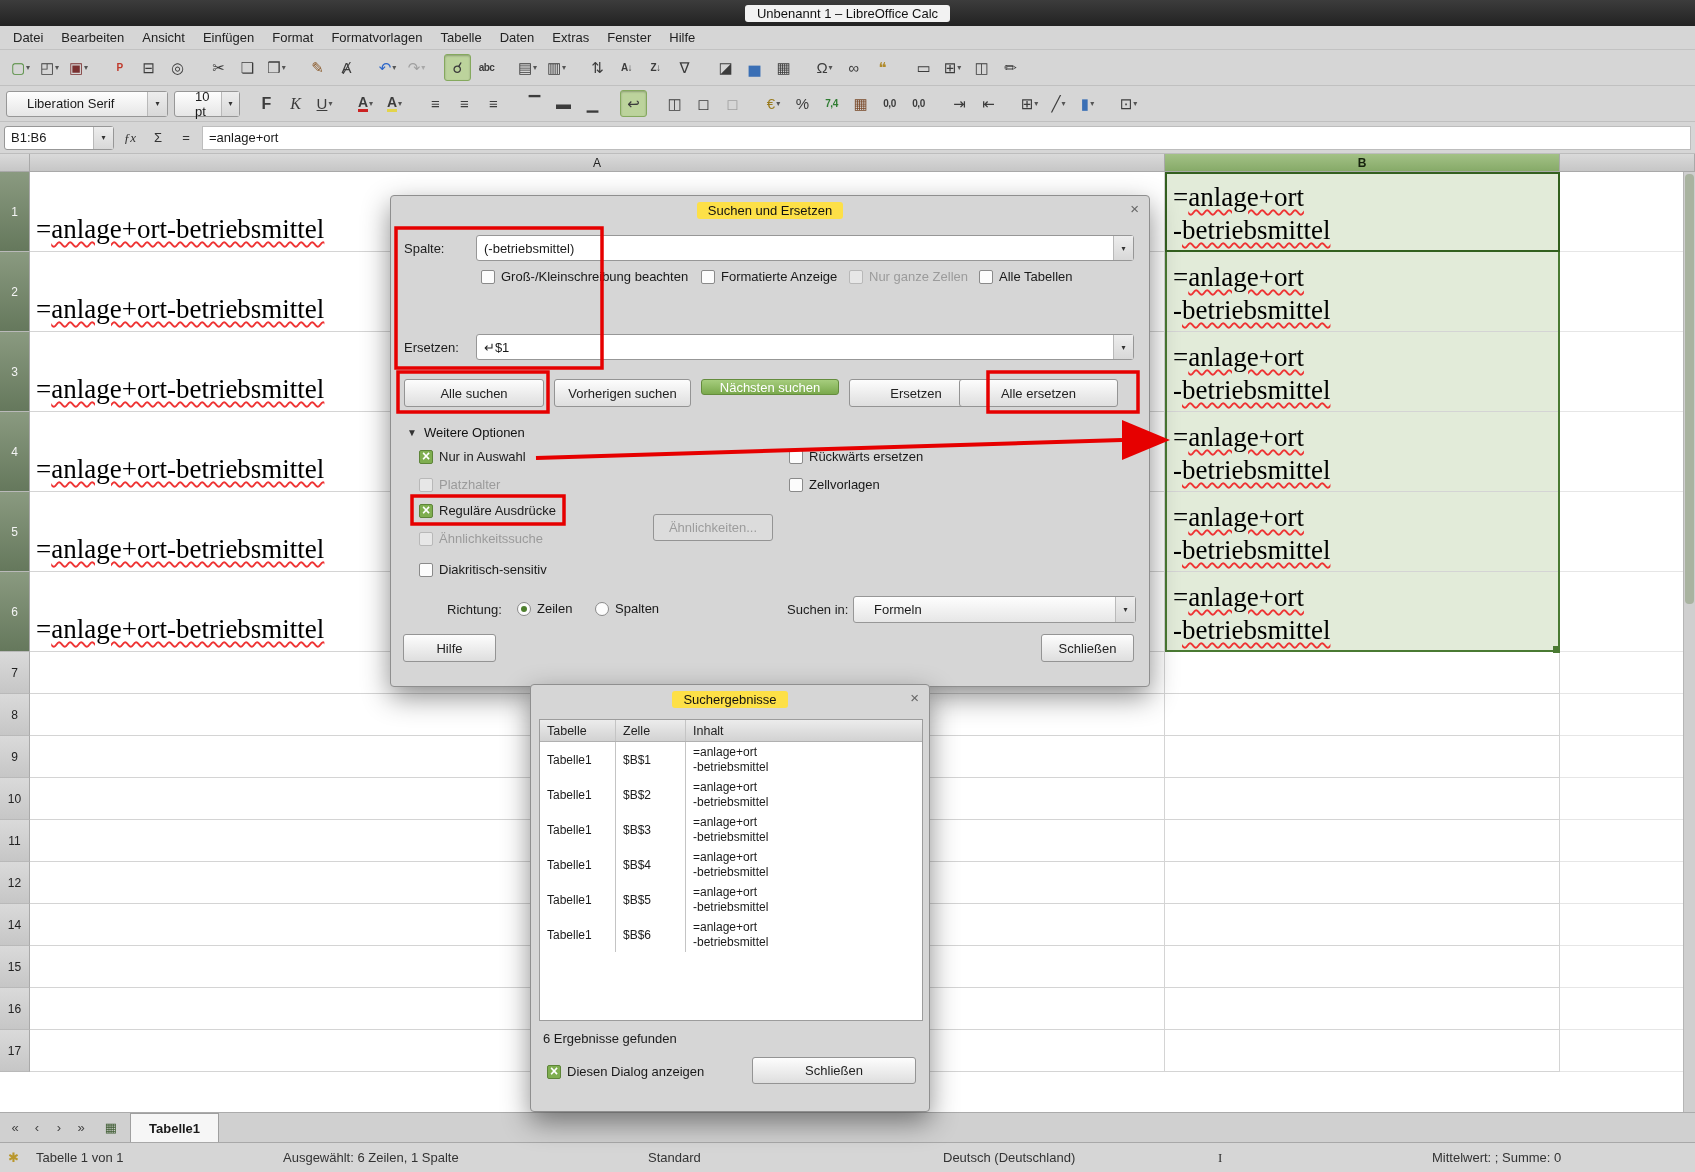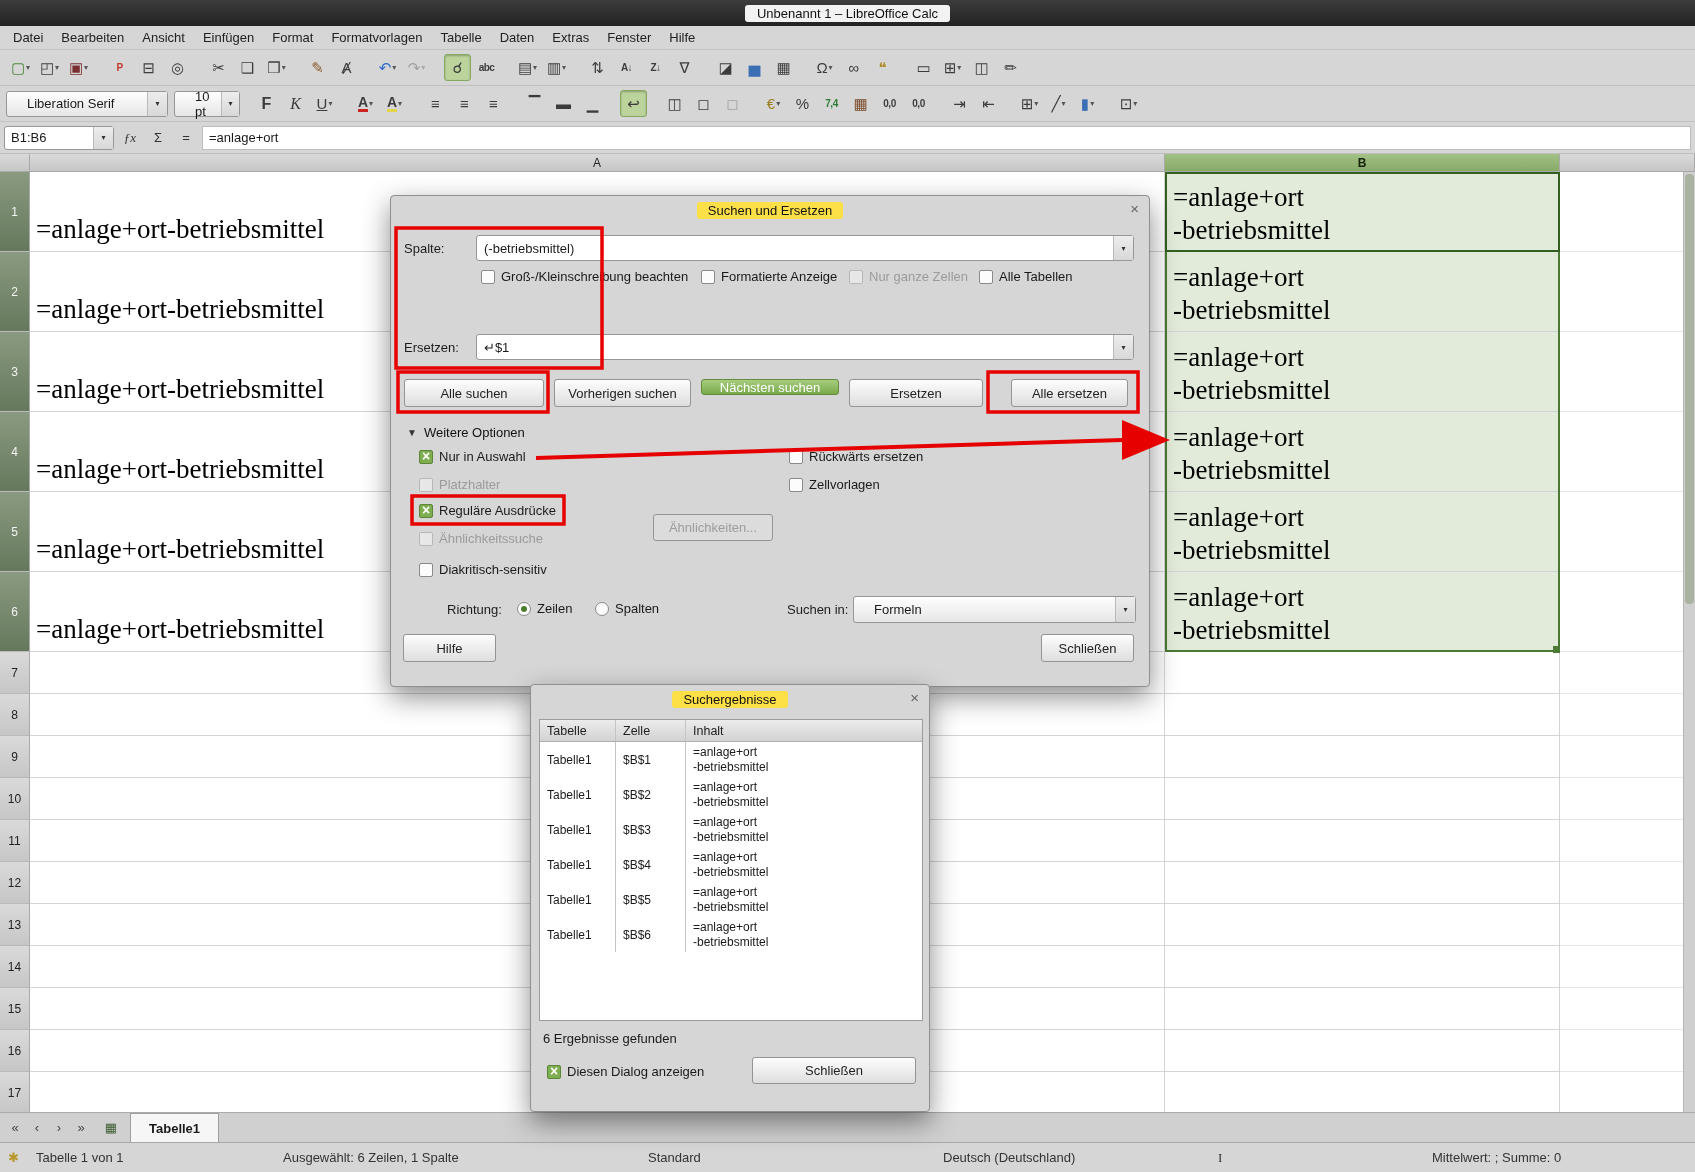--- a/index.html
+++ b/index.html
@@ -50,21 +50,21 @@
 .row{display:flex}
 .row.content{height:80px}
 .row.empty{height:42px}
 .rowhdr{width:30px;background:linear-gradient(#dadada,#c6c6c6);border-right:1px solid #a9a9a9;border-bottom:1px solid #b9b9b9;display:flex;align-items:center;justify-content:center;font-size:12px;color:#222}
 .row.content .rowhdr{background:linear-gradient(#8a9a80,#65785c);color:#f4f4f4}
 .cellA{width:1135px;border-right:1px solid #d4d4d4;border-bottom:1px solid #d4d4d4;display:flex;align-items:flex-end;padding:0 0 5px 6px;overflow:hidden}
 .cellB{width:395px;border-right:1px solid #d4d4d4;border-bottom:1px solid #d4d4d4;padding:4px 0 4px 8px;display:flex;flex-direction:column;justify-content:flex-end;overflow:hidden}
 .row.content .cellB{background:#e2ebd9}
 .cellC{flex:1;border-bottom:1px solid #e6e6e6}
 .serif{font-family:"Liberation Serif","DejaVu Serif",serif;font-size:27px;line-height:33px;color:#000;white-space:nowrap}
-.sp{text-decoration-style:wavy;text-decoration-color:#e33;text-decoration-thickness:2px;text-underline-offset:3px}
+.sp{text-decoration:underline;text-decoration-style:wavy;text-decoration-color:#e33;text-decoration-thickness:2px;text-underline-offset:3px}
 .sel-range{position:absolute;left:1165px;top:0;width:395px;height:480px;border:2px solid #4a7a33;pointer-events:none}
 .active-cell{position:absolute;left:1165px;top:0;width:395px;height:80px;border:2px solid #33601f;pointer-events:none}
 .sel-handle{position:absolute;left:1553px;top:474px;width:7px;height:7px;background:#4a7a33}
 .vscroll{position:absolute;right:0;top:0;width:12px;height:940px;background:#cfcfcf;border-left:1px solid #b5b5b5}
 .vthumb{position:absolute;left:1px;top:2px;width:9px;height:430px;background:#a9b3a0;border-radius:4px}
 
 
 .tabbar{position:absolute;left:0;top:1112px;width:100%;height:30px;background:#d0d0d0;border-top:1px solid #ababab;display:flex;align-items:stretch;padding-left:4px}
 .navbtn{width:22px;display:flex;align-items:center;justify-content:center;color:#444;font-size:13px}
 .sheeticon{width:26px;display:flex;align-items:center;justify-content:center;color:#3f5d33;font-size:13px;margin-left:6px}
@@ -463,26 +463,20 @@
           <div class="cellB"></div>
           <div class="cellC"></div>
         </div>
           <div class="row empty">
           <div class="rowhdr">12</div>
           <div class="cellA"></div>
           <div class="cellB"></div>
           <div class="cellC"></div>
         </div>
           <div class="row empty">
-          <div class="rowhdr">13</div>
-          <div class="cellA"></div>
-          <div class="cellB"></div>
-          <div class="cellC"></div>
-        </div>
-          <div class="row empty">
           <div class="rowhdr">14</div>
           <div class="cellA"></div>
           <div class="cellB"></div>
           <div class="cellC"></div>
         </div>
           <div class="row empty">
           <div class="rowhdr">15</div>
           <div class="cellA"></div>
           <div class="cellB"></div>
           <div class="cellC"></div>
@@ -559,21 +553,21 @@
     <span class="label" style="left:13px;top:144px">Ersetzen:</span>
     <div class="inputbox" style="left:85px;top:138px;width:658px;height:26px">
       <span>↵$1</span>
       <span class="dda">▾</span>
     </div>
 
     <div class="pbtn" style="left:13px;top:183px;width:140px;height:28px">Alle suchen</div>
     <div class="pbtn" style="left:163px;top:183px;width:137px;height:28px">Vorherigen suchen</div>
     <div class="pbtn green" style="left:310px;top:183px;width:138px;height:16px">Nächsten suchen</div>
     <div class="pbtn" style="left:458px;top:183px;width:134px;height:28px">Ersetzen</div>
-    <div class="pbtn" style="left:620px;top:183px;width:117px;height:28px">Alle ersetzen</div>
+    <div class="pbtn" style="left:568px;top:183px;width:159px;height:28px">Alle ersetzen</div>
 
     <div class="exp">
       <span class="tri">▼</span>
       <span>Weitere Optionen</span>
     </div>
 
     <span class="opt checked" style="left:28px;top:253px">
         <span class="cb"></span>
         <span>Nur in Auswahl</span>
       </span>

